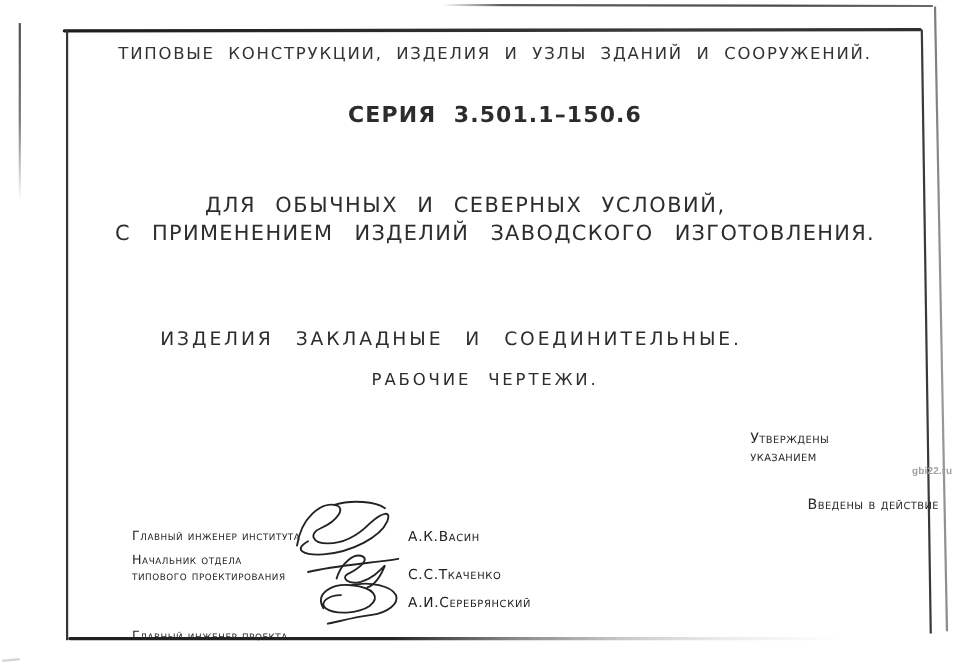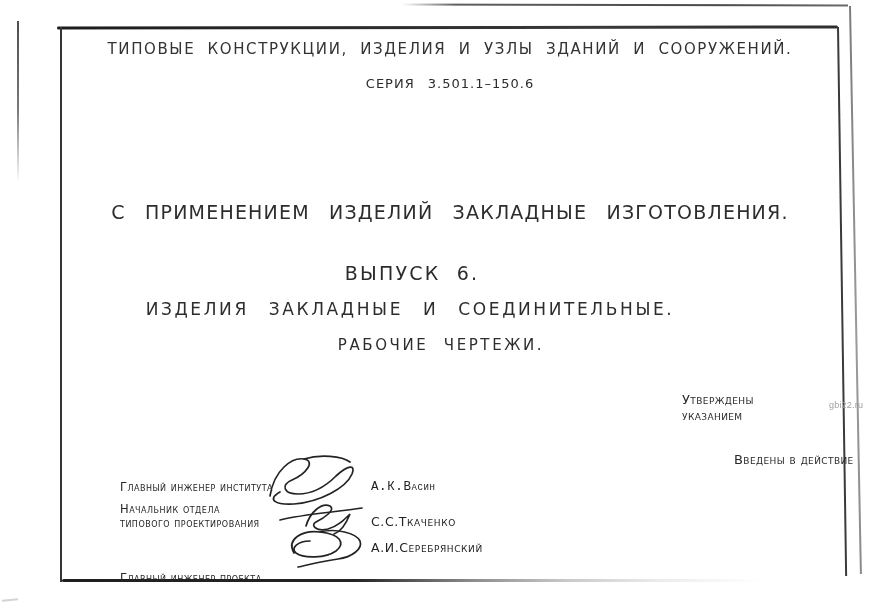--- a/index.html
+++ b/index.html
@@ -55,21 +55,21 @@
   .bottom-left-artifact {
     position: absolute; left: 2px; top: 599px; width: 16px; height: 2px;
     background: #d3d3d3; transform: rotate(-6deg);
   }
   
   .center-zone {
     position: absolute; left: 60px; top: 0; width: 780px; height: 547px;
   }
   .c-line { position: absolute; width: 100%; text-align: center; white-space: nowrap; }
   .header-line   { top: 40px;  font-size: 15px; letter-spacing: 1.6px; word-spacing: 6px;  color: #333; }
-  .series-line   { top: 76px;  font-size: 13px; letter-spacing: 1px;   word-spacing: 8px;  color: #2c2c2c; }
+  .series-line   { top: 92px;  font-size: 20px; letter-spacing: 1px;   word-spacing: 8px;  color: #2c2c2c; font-weight: bold; }
   .title-line-1  { top: 143px; font-size: 19px; letter-spacing: 1.4px; word-spacing: 12px; color: #2d2d2d; }
   .title-line-2  { top: 176px; font-size: 19px; letter-spacing: 1.4px; word-spacing: 10px; color: #2d2d2d; margin-left: -27px; }
   .title-line-3  { top: 201px; font-size: 19px; letter-spacing: 1.2px; word-spacing: 12px; color: #2d2d2d; }
   .issue-line    { top: 262px; font-size: 19px; letter-spacing: 2.2px; word-spacing: 8px;  color: #2c2c2c; margin-left: -38px; }
   .subtitle-1    { top: 299px; font-size: 17px; letter-spacing: 2.6px; word-spacing: 12px; color: #2d2d2d; margin-left: -40px; }
   .subtitle-2    { top: 336px; font-size: 15px; letter-spacing: 2.6px; word-spacing: 8px;  color: #2d2d2d; margin-left: -9px; }
   
   .small-caps {
     font-variant: small-caps;
     font-size: 13px; line-height: 16px; letter-spacing: 0.4px; color: #2a2a2a;
@@ -86,64 +86,65 @@
   }
   .sig-name {
     position: absolute;
     font-variant: small-caps;
     font-size: 12.5px; letter-spacing: 0.6px; color: #222;
     white-space: nowrap;
   }
   .sig-svg { position: absolute; }
   .sig-svg path { stroke: #232323; fill: none; stroke-width: 1.7; stroke-linecap: round; }
   .watermark {
-    position: absolute; left: 829px; top: 400px;
+    position: absolute; left: 829px; top: 423px;
     font-size: 9px; color: #a0a0a0; letter-spacing: 0.2px;
     font-family: "Liberation Sans", sans-serif;
+    font-weight: bold;
   }
 </style>
 </head>
 <body>
 
 <div class="page">
 
   <div class="outer-top-line"></div>
   <div class="outer-right-line"></div>
   <div class="left-outer-line"></div>
   <div class="frame-top"></div>
   <div class="frame-left"></div>
   <div class="frame-right"></div>
   <div class="frame-bottom"></div>
   <div class="bottom-left-artifact"></div>
 
   <div class="center-zone">
     <div class="c-line header-line">ТИПОВЫЕ КОНСТРУКЦИИ, ИЗДЕЛИЯ И УЗЛЫ ЗДАНИЙ И СООРУЖЕНИЙ.</div>
     <div class="c-line series-line">СЕРИЯ 3.501.1–150.6</div>
-    <div class="c-line title-line-3">С ПРИМЕНЕНИЕМ ИЗДЕЛИЙ ЗАКЛАДНЫЕ ИЗГОТОВЛЕНИЯ.</div>
-    <div class="c-line issue-line">ВЫПУСК 6.</div>
+    <div class="c-line title-line-2">ДЛЯ ОБЫЧНЫХ И СЕВЕРНЫХ УСЛОВИЙ,</div>
+    <div class="c-line title-line-3">С ПРИМЕНЕНИЕМ ИЗДЕЛИЙ ЗАВОДСКОГО ИЗГОТОВЛЕНИЯ.</div>
     <div class="c-line subtitle-1">ИЗДЕЛИЯ ЗАКЛАДНЫЕ И СОЕДИНИТЕЛЬНЫЕ.</div>
     <div class="c-line subtitle-2">РАБОЧИЕ ЧЕРТЕЖИ.</div>
   </div>
 
 
   <div class="approved-block small-caps">
     <div>Утверждены</div>
     <div>указанием</div>
   </div>
 
   <div class="introduced-block small-caps">
     <div>Введены в действие</div>
   </div>
 
   <div class="sig-label" style="left:120px; top:481px;">Главный инженер института</div>
   <svg class="sig-svg" style="left:256px; top:452px;" width="112" height="58" viewBox="0 0 112 58">
     <path d="M14,44 C18,18 36,5 48,7 C60,9 50,22 36,28 C24,33 28,42 42,42 C58,42 70,34 80,24 C92,13 100,12 96,22 C90,36 64,50 38,52 C20,53 10,48 24,40"></path>
     <path d="M48,7 C64,2 86,4 94,10"></path>
   </svg>
-  <div class="sig-name" style="left:371px; top:480px;font-family:Liberation Mono, monospace;">А.К.Васин</div>
+  <div class="sig-name" style="left:371px; top:480px;">А.К.Васин</div>
 
   <div class="sig-label" style="left:120px; top:503px;">Начальник отдела</div>
   <div class="sig-label" style="left:120px; top:517px;">типового проектирования</div>
   <svg class="sig-svg" style="left:276px; top:492px;" width="90" height="48" viewBox="0 0 90 48">
     <path d="M4,28 C28,22 62,20 86,16"></path>
     <path d="M30,34 C34,20 46,10 54,14 C60,18 48,26 40,30 C34,33 40,40 52,37 C62,34 68,28 74,22 C70,32 64,40 58,42"></path>
   </svg>
   <div class="sig-name" style="left:371px; top:514px;">С.С.Ткаченко</div>
 
   <div class="sig-label" style="left:120px; top:572px;">Главный инженер проекта</div>

